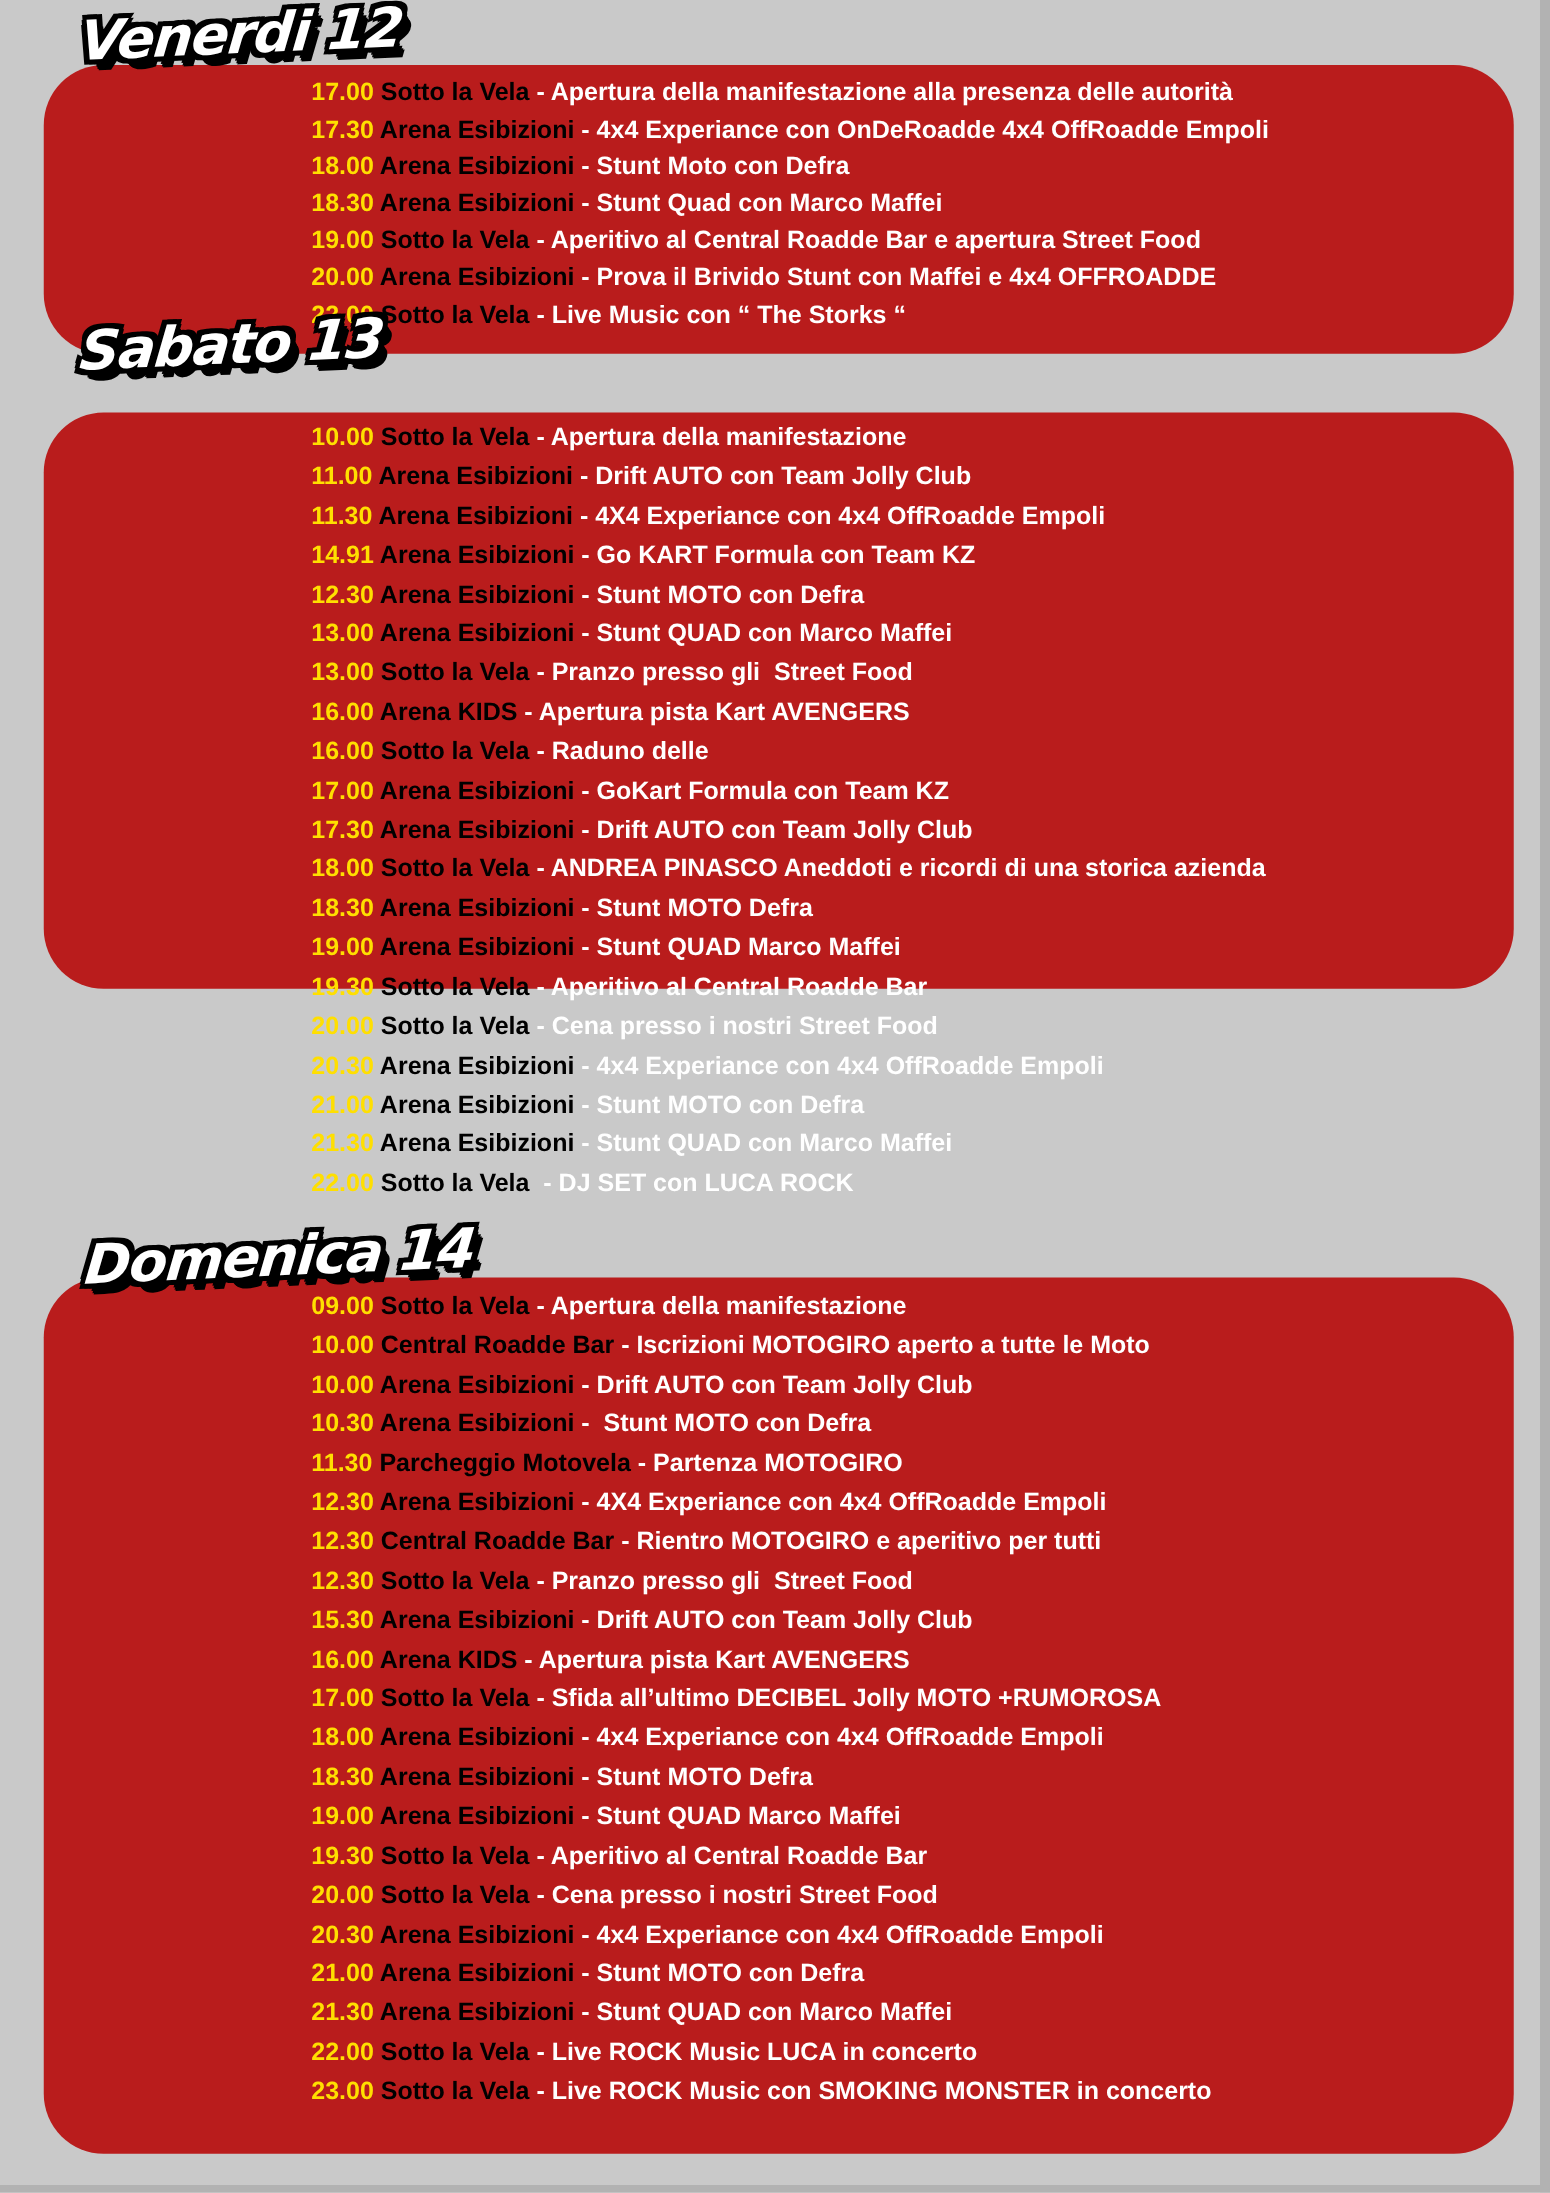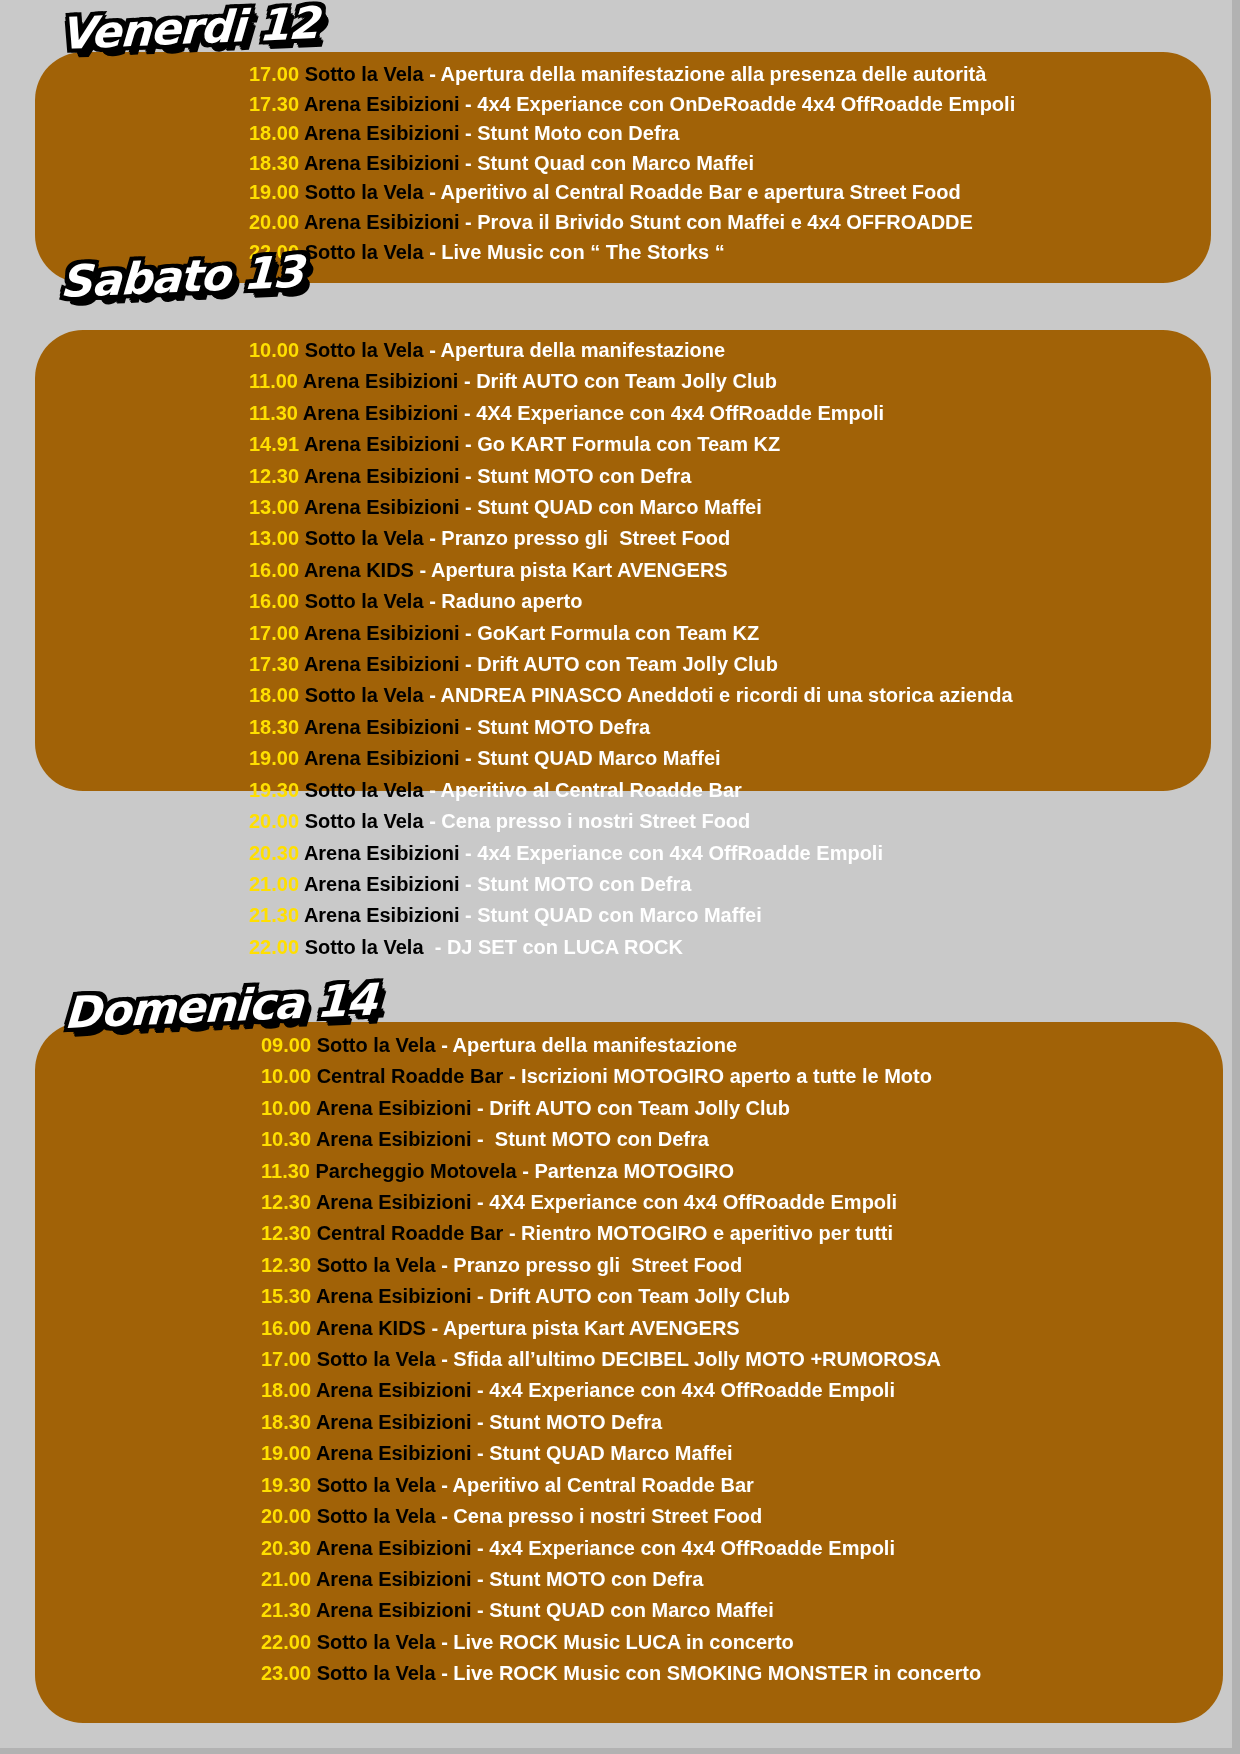--- a/index.html
+++ b/index.html
@@ -33,25 +33,25 @@
       -4px 0 0 #000, 4px 0 0 #000,
       -4px 4px 0 #000, 0 4px 0 #000, 4px 4px 0 #000,
       -3px -3px 0 #000, 3px 3px 0 #000,
       6px 6px 0 #000, 7px 8px 0 #000, 8px 9px 0 #000;
   }
   .t0{left:62px;top:12px;}
   .t1{left:62px;top:260px;}
   .t2{left:66px;top:991px;}
   .day-box{
     position:absolute;left:35px;width:1176px;z-index:1;
-    background:#a16207;border-radius:48px;
+    background:#b91c1c;border-radius:48px;
   }
   .s0{top:52px;height:231px;}
   .s1{top:330px;height:461px;}
-  .s2{top:1022px;height:701px;padding-left:12px;}
+  .s2{top:1022px;height:701px;}
   .events{padding:8px 10px 0 214px;}
   .s1 .events{padding-top:5px;}
   .event-line{
     font-weight:bold;font-size:20px;
     white-space:pre-wrap;
     line-height:29.6px;
     color:#ffffff;
   }
   .s1 .event-line{line-height:31.4px;}
   .s2 .event-line{line-height:31.4px;}
@@ -80,21 +80,21 @@
       <div class="day-box s1">
         <div class="events">
           <div class="event-line"><span class="event-time">10.00</span> <span class="event-venue">Sotto la Vela</span> <span class="event-desc">- Apertura della manifestazione</span></div>
           <div class="event-line"><span class="event-time">11.00</span> <span class="event-venue">Arena Esibizioni</span> <span class="event-desc">- Drift AUTO con Team Jolly Club</span></div>
           <div class="event-line"><span class="event-time">11.30</span> <span class="event-venue">Arena Esibizioni</span> <span class="event-desc">- 4X4 Experiance con 4x4 OffRoadde Empoli</span></div>
           <div class="event-line"><span class="event-time">14.91</span> <span class="event-venue">Arena Esibizioni</span> <span class="event-desc">- Go KART Formula con Team KZ</span></div>
           <div class="event-line"><span class="event-time">12.30</span> <span class="event-venue">Arena Esibizioni</span> <span class="event-desc">- Stunt MOTO con Defra</span></div>
           <div class="event-line"><span class="event-time">13.00</span> <span class="event-venue">Arena Esibizioni</span> <span class="event-desc">- Stunt QUAD con Marco Maffei</span></div>
           <div class="event-line"><span class="event-time">13.00</span> <span class="event-venue">Sotto la Vela</span> <span class="event-desc">- Pranzo presso gli  Street Food</span></div>
           <div class="event-line"><span class="event-time">16.00</span> <span class="event-venue">Arena KIDS</span> <span class="event-desc">- Apertura pista Kart AVENGERS</span></div>
-          <div class="event-line"><span class="event-time">16.00</span> <span class="event-venue">Sotto la Vela</span> <span class="event-desc">- Raduno aperto</span></div>
+          <div class="event-line"><span class="event-time">16.00</span> <span class="event-venue">Sotto la Vela</span> <span class="event-desc">- Raduno delle</span></div>
           <div class="event-line"><span class="event-time">17.00</span> <span class="event-venue">Arena Esibizioni</span> <span class="event-desc">- GoKart Formula con Team KZ</span></div>
           <div class="event-line"><span class="event-time">17.30</span> <span class="event-venue">Arena Esibizioni</span> <span class="event-desc">- Drift AUTO con Team Jolly Club</span></div>
           <div class="event-line"><span class="event-time">18.00</span> <span class="event-venue">Sotto la Vela</span> <span class="event-desc">- ANDREA PINASCO Aneddoti e ricordi di una storica azienda</span></div>
           <div class="event-line"><span class="event-time">18.30</span> <span class="event-venue">Arena Esibizioni</span> <span class="event-desc">- Stunt MOTO Defra</span></div>
           <div class="event-line"><span class="event-time">19.00</span> <span class="event-venue">Arena Esibizioni</span> <span class="event-desc">- Stunt QUAD Marco Maffei</span></div>
           <div class="event-line"><span class="event-time">19.30</span> <span class="event-venue">Sotto la Vela</span> <span class="event-desc">- Aperitivo al Central Roadde Bar</span></div>
           <div class="event-line"><span class="event-time">20.00</span> <span class="event-venue">Sotto la Vela</span> <span class="event-desc">- Cena presso i nostri Street Food</span></div>
           <div class="event-line"><span class="event-time">20.30</span> <span class="event-venue">Arena Esibizioni</span> <span class="event-desc">- 4x4 Experiance con 4x4 OffRoadde Empoli</span></div>
           <div class="event-line"><span class="event-time">21.00</span> <span class="event-venue">Arena Esibizioni</span> <span class="event-desc">- Stunt MOTO con Defra</span></div>
           <div class="event-line"><span class="event-time">21.30</span> <span class="event-venue">Arena Esibizioni</span> <span class="event-desc">- Stunt QUAD con Marco Maffei</span></div>

